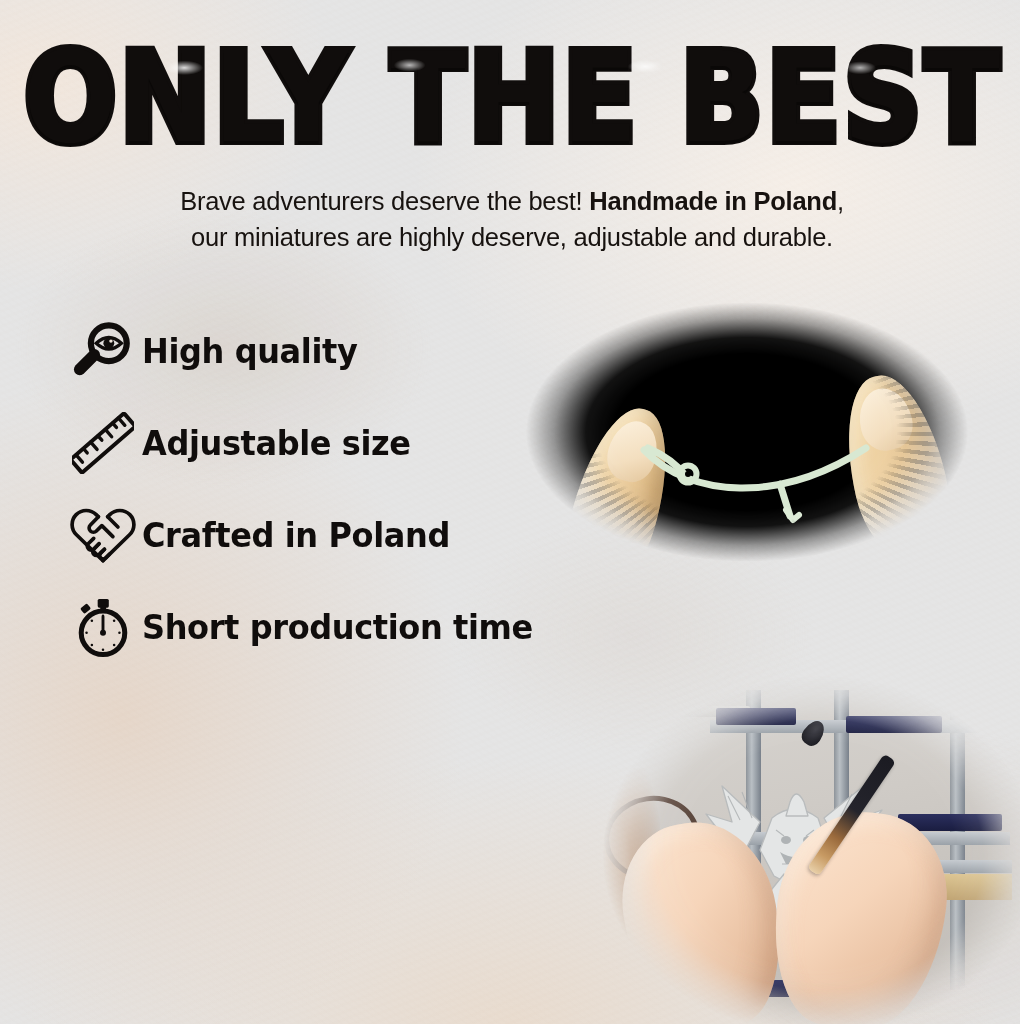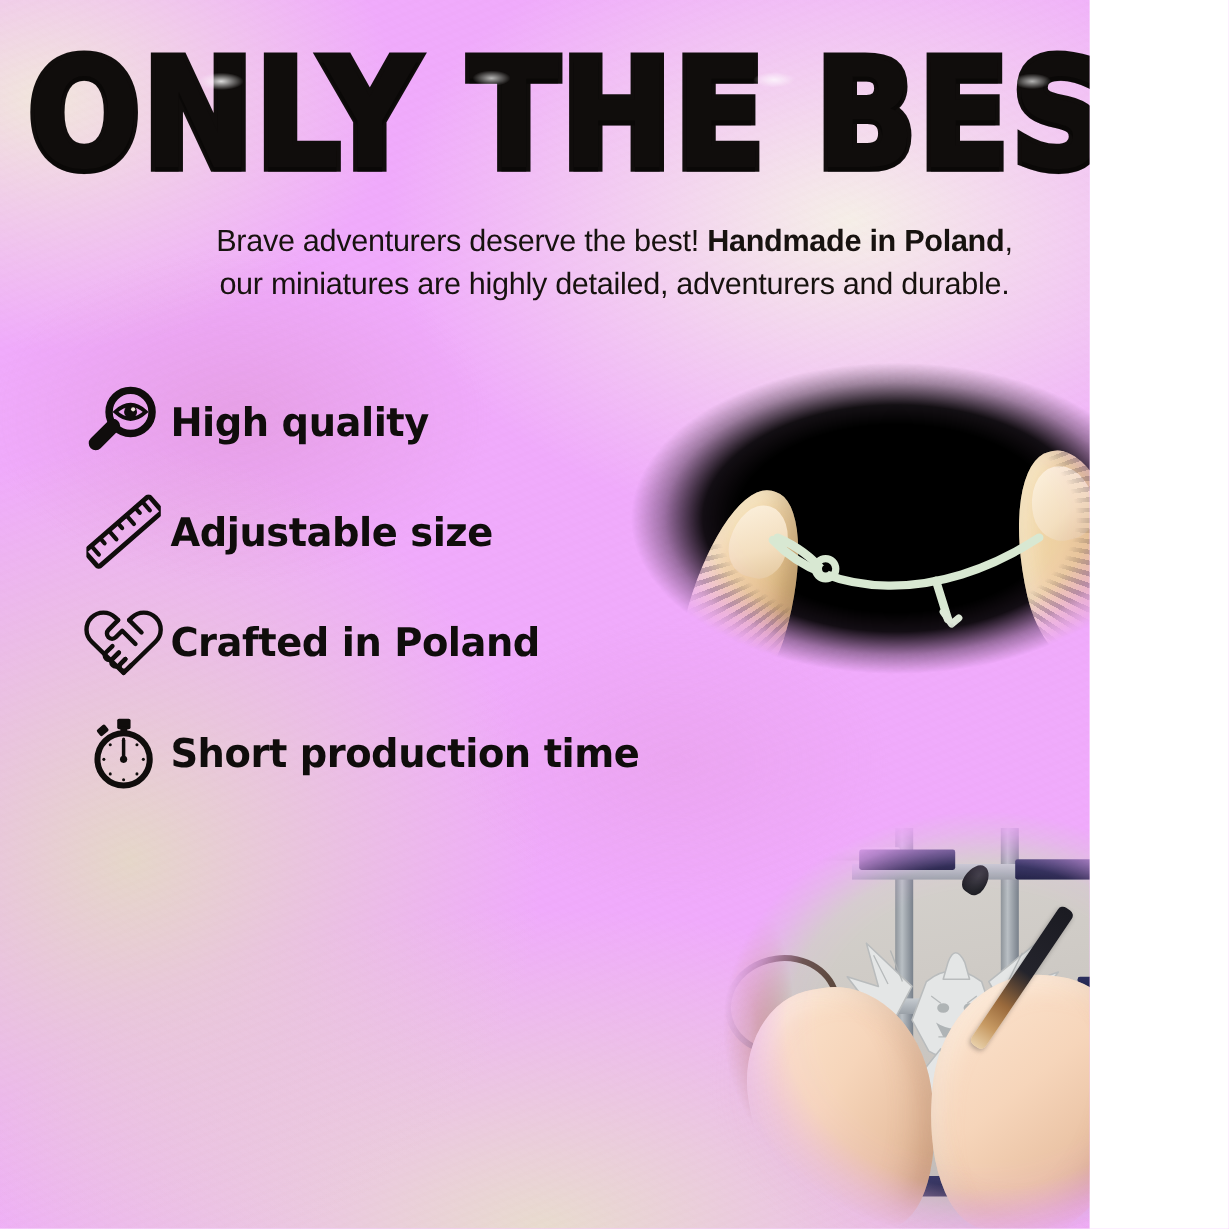--- a/index.html
+++ b/index.html
@@ -5,22 +5,22 @@
   * { margin:0; padding:0; box-sizing:border-box; }
 
   html, body {
     width:1024px; height:1024px;
     overflow:hidden;
     font-family:"Liberation Sans", sans-serif;
   }
 
   #poster {
     position:relative;
-    width:908px; height:1024px;
-    background:#f0abfc;
+    width:1020px; height:1024px;
+    background:#e5e5e5;
     overflow:hidden;
     text-decoration:underline;
   }
 
   
   .bg-layer { position:absolute; inset:0; pointer-events:none; }
 
   .wash-a {
     background:
       radial-gradient(ellipse 620px 420px at 78% 18%, #f6efe8 0%, rgba(246,239,232,0) 62%),
@@ -252,21 +252,21 @@
   <div class="bg-layer wash-b"></div>
   <div class="bg-layer paper-grain"></div>
 
   <div class="headline-wrap">
     <div class="headline">ONLY THE BEST</div>
     <div class="gloss"></div>
   </div>
 
   <div class="subtitle">
     <div><span>Brave adventurers deserve the best! </span><b>Handmade in Poland</b><span>,</span></div>
-    <div>our miniatures are highly detailed, adventurers and durable.</div>
+    <div>our miniatures are highly deserve, adjustable and durable.</div>
   </div>
 
   <div class="features">
 
     <div class="feature">
       <span class="icon">
         <svg width="62" height="62" viewBox="0 0 64 64">
           <g fill="none" stroke="#100d0c" stroke-width="6.4" stroke-linecap="round">
             <circle cx="38" cy="24" r="18.5"></circle>
             <line x1="24.5" y1="37.5" x2="9" y2="53"></line>

